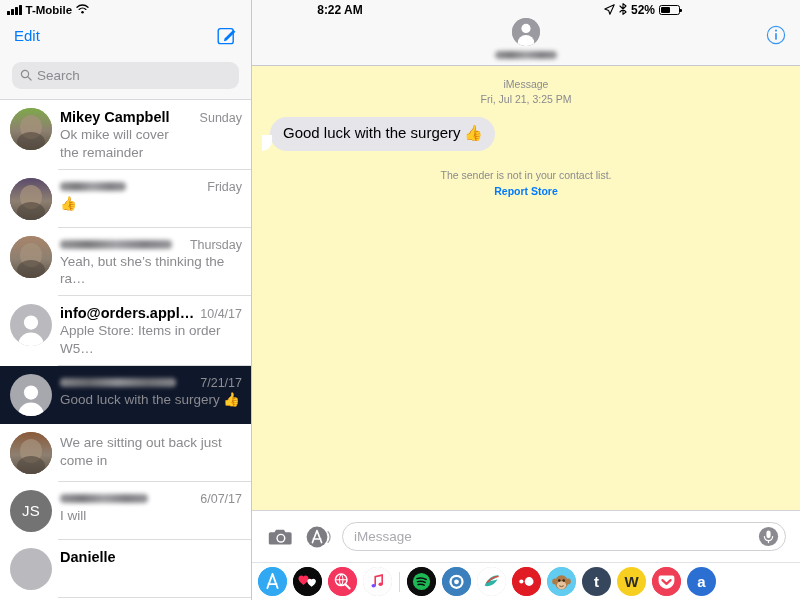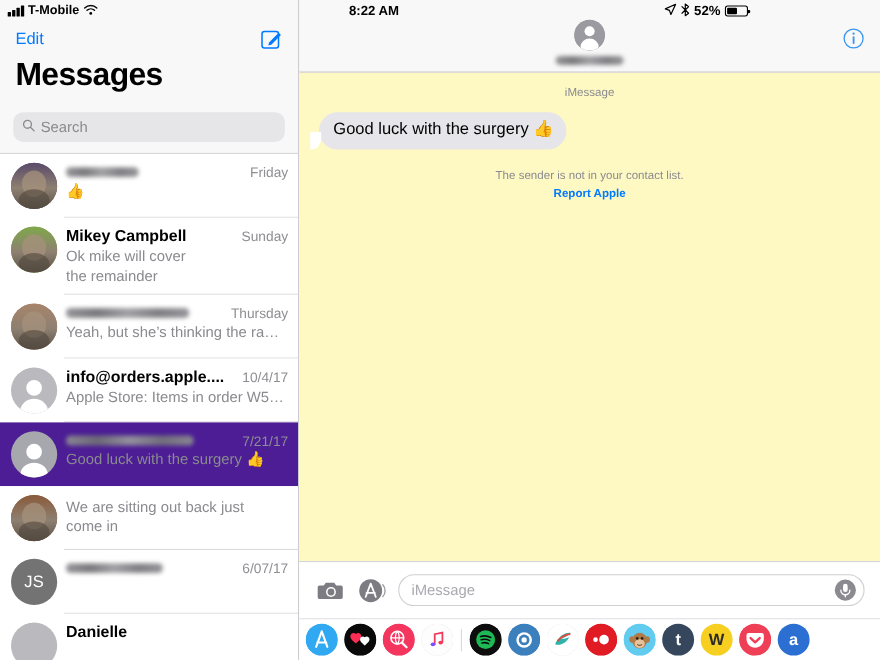--- a/index.html
+++ b/index.html
@@ -102,21 +102,21 @@
   .split {
     position: absolute;
     top: 0; left: 0;
     width: 800px;
     height: 600px;
     display: flex;
   }
 
   
   .sidebar {
-    width: 272px;
+    width: 252px;
     height: 600px;
     background: #ffffff;
     border-right: 1px solid #c8c7cc;
     box-sizing: border-box;
     position: relative;
     overflow: hidden;
     display: flex;
     flex-direction: column;
   }
   .sidebar-header {
@@ -176,21 +176,21 @@
   }
   .conv-row {
     display: flex;
     align-items: flex-start;
     padding: 8px 9px 8px 10px;
     box-sizing: border-box;
     position: relative;
     cursor: pointer;
     background: #fff;
   }
-  .conv-row.selected { background: #4c1d95; }
+  .conv-row.selected { background: #0f172a; }
   .conv-row::after {
     content: "";
     position: absolute;
     left: 58px; right: 0; bottom: 0;
     height: 1px;
     background: #dcdcdc;
   }
   .conv-row.selected::after { background: transparent; }
 
   .avatar {
@@ -445,35 +445,57 @@
       <div class="sidebar-header">
         <div class="sb-toprow">
           <span class="edit-btn">Edit</span>
           <span class="compose-btn">
             <svg width="20" height="20" viewBox="0 0 20 20">
               <rect x="1.2" y="3.6" width="15" height="15" rx="2.2" fill="none" stroke="#007aff" stroke-width="1.4"></rect>
               <path d="M7.6 13.6 L16.4 4.8 L18.4 6.8 L9.6 15.6 L6.9 16.3 Z" fill="#007aff"></path>
             </svg>
           </span>
         </div>
-        <div class="title-messages">Messages</div>
         <div class="search-wrap">
           <div class="search-box">
             <span>
               <svg width="12" height="12" viewBox="0 0 12 12">
                 <circle cx="5" cy="5" r="3.6" fill="none" stroke="#8a8a8f" stroke-width="1.2"></circle>
                 <line x1="7.7" y1="7.7" x2="11" y2="11" stroke="#8a8a8f" stroke-width="1.2" stroke-linecap="round"></line>
               </svg>
             </span>
             <span class="search-ph">Search</span>
           </div>
         </div>
       </div>
 
       <div class="conv-list" id="conv-list">
+          <div class="conv-row">
+            <div class="avatar" style="background: rgb(127, 168, 74);">
+              <svg viewBox="0 0 42 42">
+                <defs>
+                  <linearGradient id="g0" x1="0" y1="0" x2="0" y2="1">
+                    <stop offset="0%" stop-color="#7fa84a"></stop>
+                    <stop offset="55%" stop-color="#8d8071"></stop>
+                    <stop offset="100%" stop-color="#5e5348"></stop>
+                  </linearGradient>
+                </defs>
+                <rect width="42" height="42" fill="url(#g0)"></rect>
+                <ellipse cx="21" cy="19" rx="11" ry="12" fill="#a6917c" opacity=".75"></ellipse>
+                <ellipse cx="21" cy="34" rx="14" ry="10" fill="#4f463c" opacity=".6"></ellipse>
+              </svg>
+            </div>
+            <div class="conv-main">
+              <div class="conv-topline">
+                <div class="conv-name">Mikey Campbell</div>
+                <div class="conv-date">Sunday</div>
+              </div>
+              <div class="conv-preview">Ok mike will cover<br>the remainder</div>
+            </div>
+          </div>
           <div class="conv-row">
             <div class="avatar" style="background: rgb(90, 74, 106);">
               <svg viewBox="0 0 42 42">
                 <defs>
                   <linearGradient id="g1" x1="0" y1="0" x2="0" y2="1">
                     <stop offset="0%" stop-color="#5a4a6a"></stop>
                     <stop offset="55%" stop-color="#8d8071"></stop>
                     <stop offset="100%" stop-color="#5e5348"></stop>
                   </linearGradient>
                 </defs>
@@ -484,43 +506,20 @@
             </div>
             <div class="conv-main">
               <div class="conv-topline">
                 <span class="redact" style="width: 66px;"></span>
                 <div class="conv-date">Friday</div>
               </div>
               <div class="conv-preview">👍</div>
             </div>
           </div>
           <div class="conv-row">
-            <div class="avatar" style="background: rgb(127, 168, 74);">
-              <svg viewBox="0 0 42 42">
-                <defs>
-                  <linearGradient id="g0" x1="0" y1="0" x2="0" y2="1">
-                    <stop offset="0%" stop-color="#7fa84a"></stop>
-                    <stop offset="55%" stop-color="#8d8071"></stop>
-                    <stop offset="100%" stop-color="#5e5348"></stop>
-                  </linearGradient>
-                </defs>
-                <rect width="42" height="42" fill="url(#g0)"></rect>
-                <ellipse cx="21" cy="19" rx="11" ry="12" fill="#a6917c" opacity=".75"></ellipse>
-                <ellipse cx="21" cy="34" rx="14" ry="10" fill="#4f463c" opacity=".6"></ellipse>
-              </svg>
-            </div>
-            <div class="conv-main">
-              <div class="conv-topline">
-                <div class="conv-name">Mikey Campbell</div>
-                <div class="conv-date">Sunday</div>
-              </div>
-              <div class="conv-preview">Ok mike will cover<br>the remainder</div>
-            </div>
-          </div>
-          <div class="conv-row">
             <div class="avatar" style="background: rgb(168, 132, 106);">
               <svg viewBox="0 0 42 42">
                 <defs>
                   <linearGradient id="g2" x1="0" y1="0" x2="0" y2="1">
                     <stop offset="0%" stop-color="#a8846a"></stop>
                     <stop offset="55%" stop-color="#8d8071"></stop>
                     <stop offset="100%" stop-color="#5e5348"></stop>
                   </linearGradient>
                 </defs>
                 <rect width="42" height="42" fill="url(#g2)"></rect>
@@ -587,20 +586,21 @@
           </div>
           <div class="conv-row">
             <div class="avatar" style="background: #737373;">
               <span class="initials">JS</span>
             </div>
             <div class="conv-main">
               <div class="conv-topline">
                 <span class="redact" style="width: 88px;"></span>
                 <div class="conv-date">6/07/17</div>
               </div>
+              <div class="conv-preview">I will</div>
             </div>
           </div>
           <div class="conv-row">
             <div class="avatar" style="background: rgb(185, 185, 190);"></div>
             <div class="conv-main">
               <div class="conv-topline">
                 <div class="conv-name">Danielle</div>
               </div>
             </div>
           </div>
@@ -624,28 +624,29 @@
           <svg width="20" height="20" viewBox="0 0 20 20">
             <circle cx="10" cy="10" r="8.6" fill="none" stroke="#3897f0" stroke-width="1.2"></circle>
             <circle cx="10" cy="5.6" r="1.05" fill="#3897f0"></circle>
             <rect x="9.15" y="7.9" width="1.7" height="7" rx="0.8" fill="#3897f0"></rect>
           </svg>
         </span>
       </div>
 
       <div class="chat-body">
         <div class="msg-meta">iMessage</div>
+        <div class="msg-meta">Fri, Jul 21, 3:25 PM</div>
 
         <div class="bubble-row">
           <div class="bubble">Good luck with the surgery 👍</div>
         </div>
 
         <div class="junk-note">
           <div>The sender is not in your contact list.</div>
-          <span class="junk-link">Report Apple</span>
+          <span class="junk-link">Report Store</span>
         </div>
       </div>
 
       <div class="input-bar">
         <span class="cam-btn">
           <svg width="26" height="26" viewBox="0 0 26 26">
             <path d="M2 8.2 h4.4 l1.7-2.4 h7.8 l1.7 2.4 h4.4 a1.6 1.6 0 0 1 1.6 1.6 v9.2 a1.6 1.6 0 0 1 -1.6 1.6 h-19.6 a1.6 1.6 0 0 1 -1.6 -1.6 v-9.2 a1.6 1.6 0 0 1 1.6 -1.6 z" fill="#7c7c82"></path>
             <circle cx="12.9" cy="14.2" r="4.5" fill="#ffffff"></circle>
             <circle cx="12.9" cy="14.2" r="3.1" fill="#7c7c82"></circle>
           </svg>

